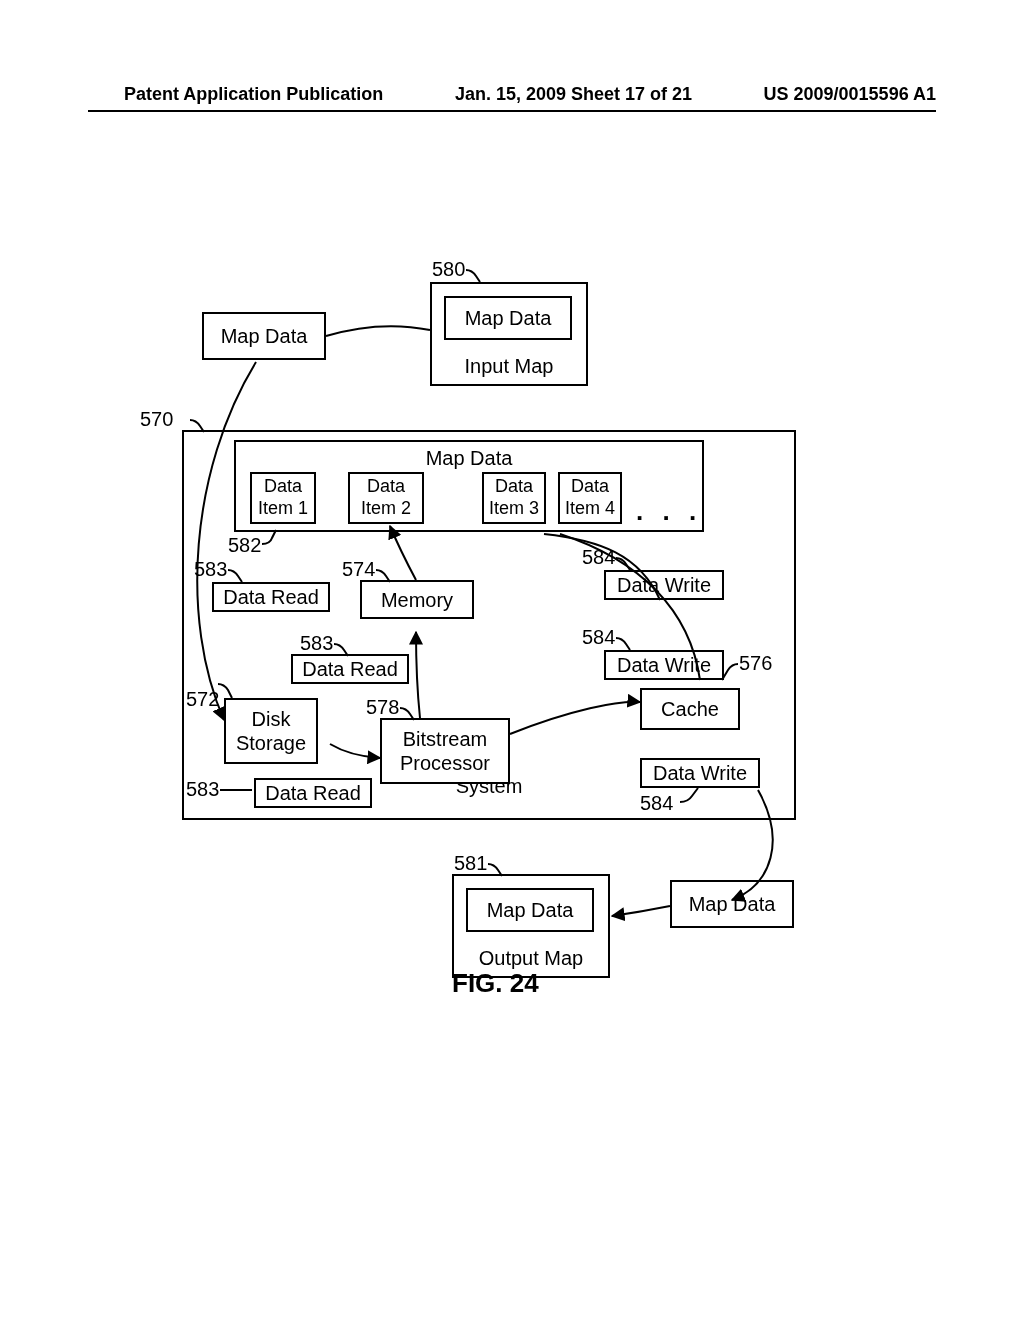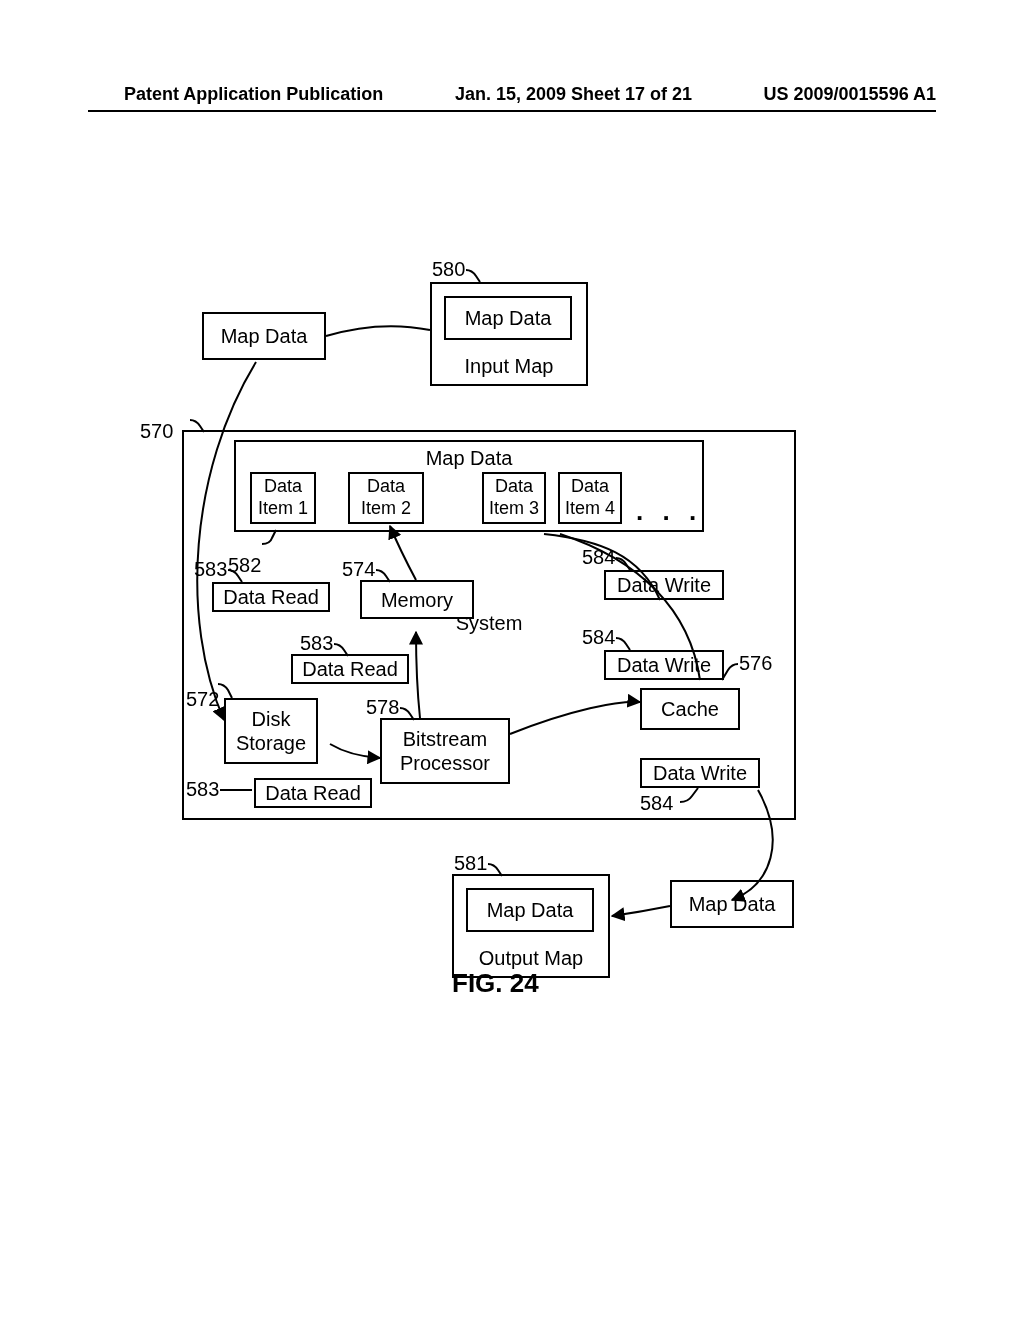--- a/index.html
+++ b/index.html
@@ -92,23 +92,23 @@
     <div class="box" style="left:444px; top:296px; width:128px; height:44px;">
       <span>Map Data</span>
     </div>
 
     <div class="box" style="left:202px; top:312px; width:124px; height:48px;">
       <span>Map Data</span>
     </div>
 
     <div class="label" style="left:432px; top:258px;">580</div>
 
-    <div class="label" style="left:140px; top:408px;margin-top:12px;">570</div>
-
-    <div class="box" style="left:182px; top:430px; width:614px; height:390px; justify-content:center; padding-bottom:4px;">
+    <div class="label" style="left:140px; top:408px;">570</div>
+
+    <div class="box" style="left:182px; top:430px; width:614px; height:390px; align-items:flex-end; justify-content:center; padding-bottom:20px;">
       <span>System</span>
     </div>
 
     <div class="box" style="left:234px; top:440px; width:470px; height:92px; align-items:flex-start; justify-content:center; padding-top:4px;">
       <span>Map Data</span>
     </div>
     <div class="box multi" style="left:250px; top:472px; width:66px; height:52px; font-size:18px; white-space:pre;">
       <span>Data
 Item 1</span>
     </div>
@@ -119,21 +119,21 @@
     <div class="box multi" style="left:482px; top:472px; width:64px; height:52px; font-size:18px; white-space:pre;">
       <span>Data
 Item 3</span>
     </div>
     <div class="box multi" style="left:558px; top:472px; width:64px; height:52px; font-size:18px; white-space:pre;">
       <span>Data
 Item 4</span>
     </div>
     <div class="ellips" style="left:636px; top:496px;">. . .</div>
 
-    <div class="label" style="left:228px; top:534px;margin-top:20px;">582</div>
+    <div class="label" style="left:228px; top:534px;">582</div>
 
     <div class="label" style="left:194px; top:558px;">583</div>
     <div class="box" style="left:212px; top:582px; width:118px; height:30px;">
       <span>Data Read</span>
     </div>
 
     <div class="label" style="left:342px; top:558px;">574</div>
     <div class="box" style="left:360px; top:580px; width:114px; height:39px;">
       <span>Memory</span>
     </div>

